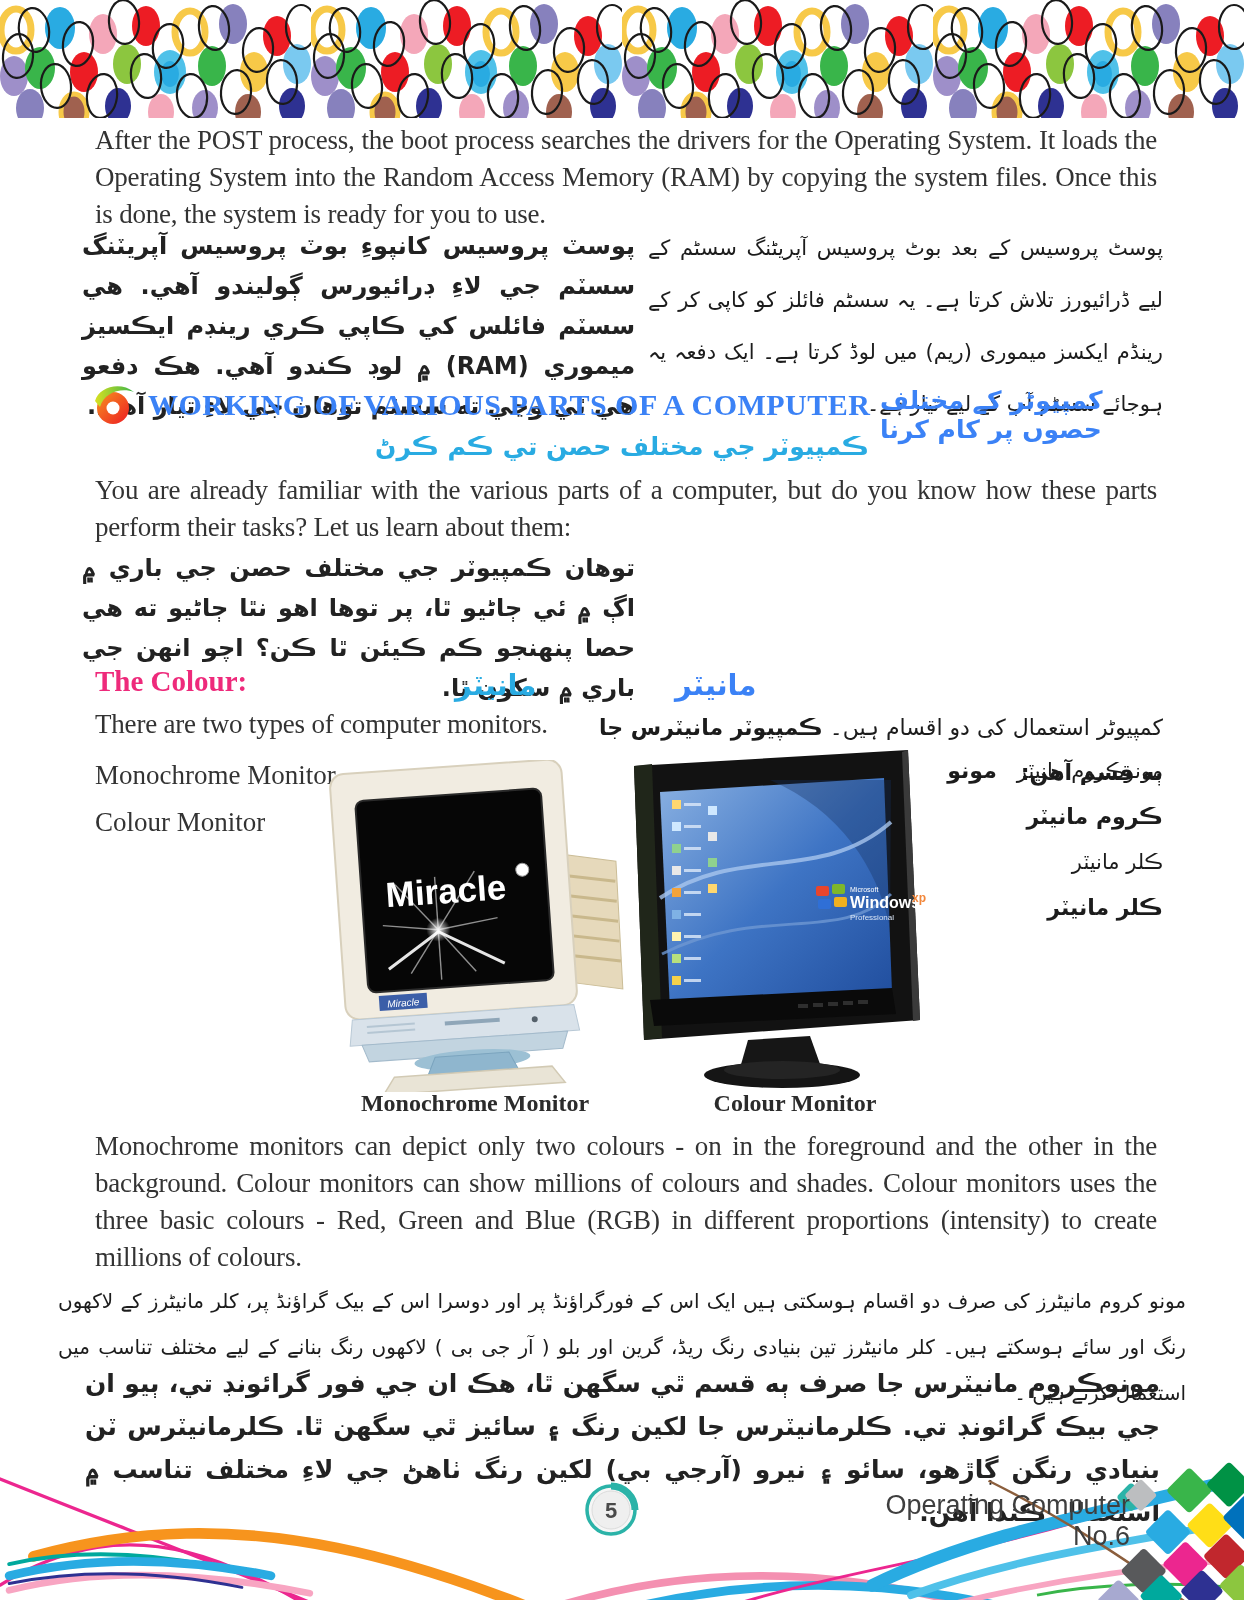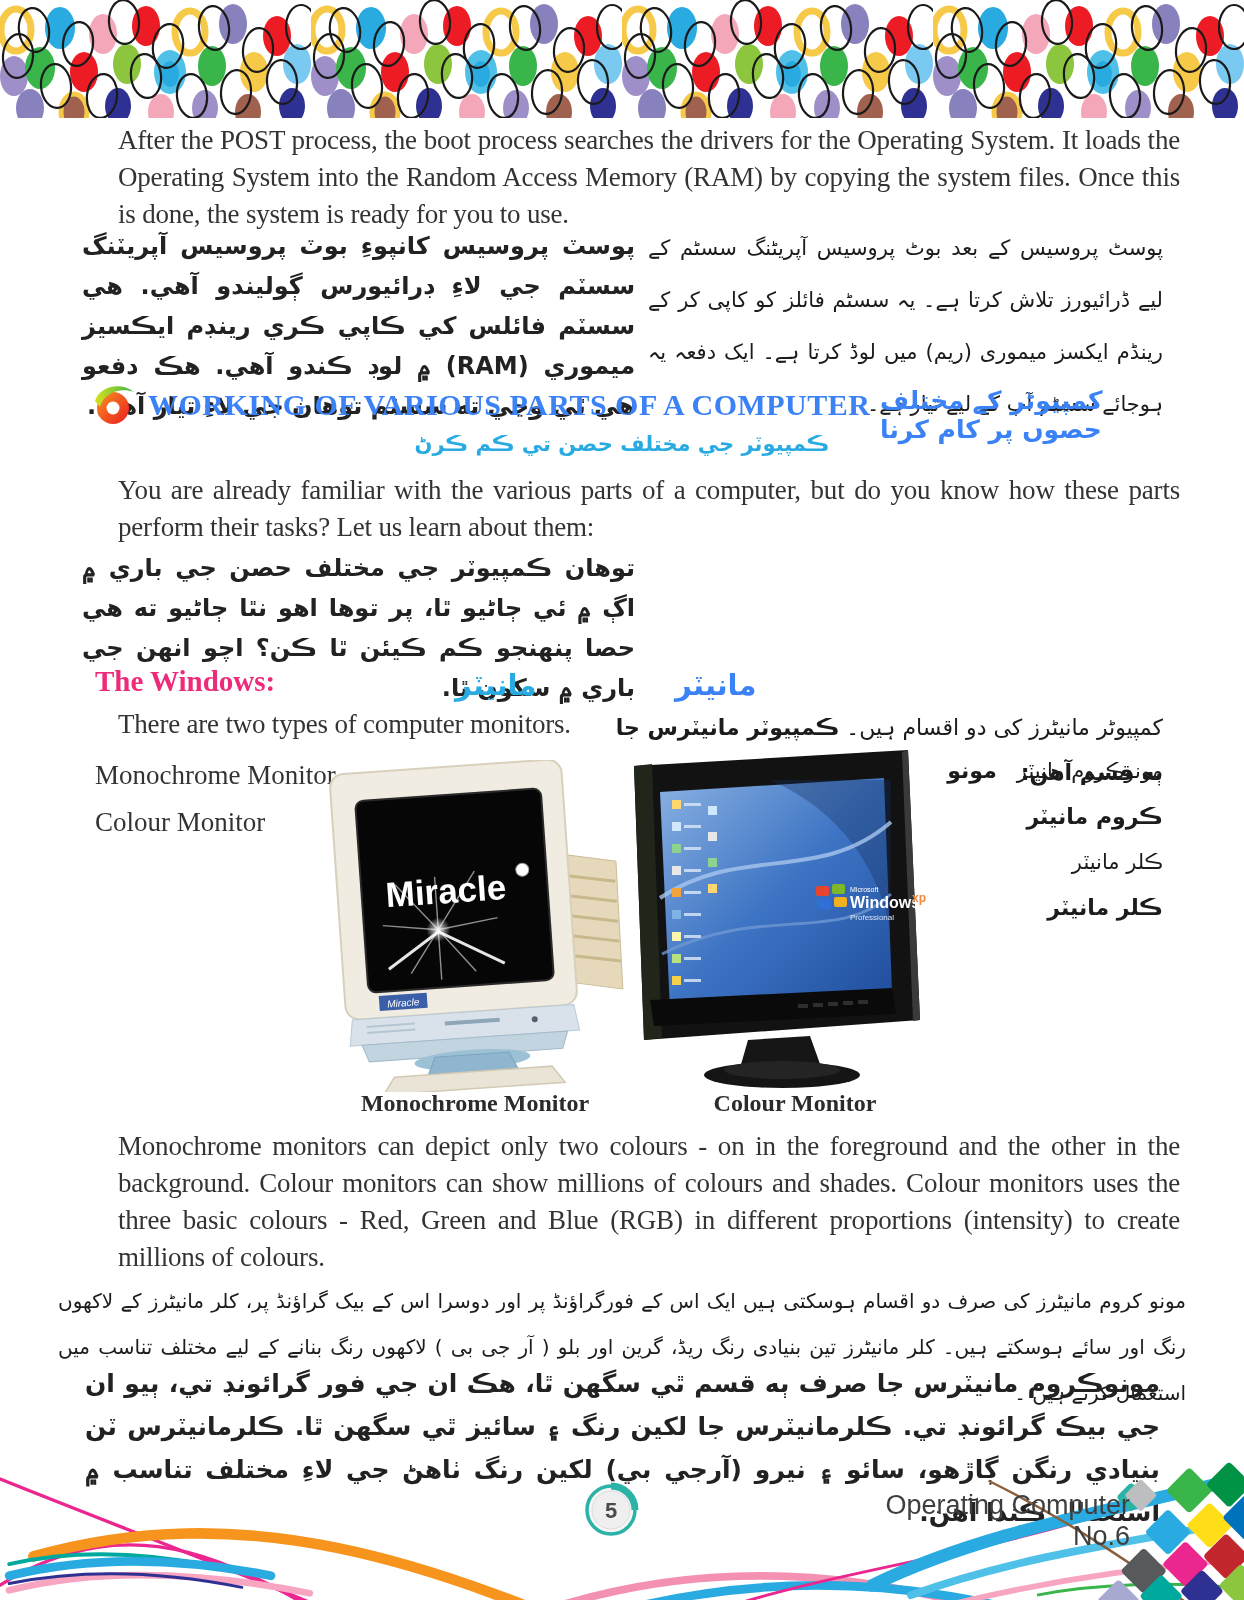--- a/index.html
+++ b/index.html
@@ -1,29 +1,29 @@
 <!DOCTYPE html>
 <html><head>
 <meta charset="utf-8">
 <style>
   html,body{margin:0;padding:0;background:#ffffff;}
   #page{position:relative;width:1244px;height:1600px;background:#ffffff;overflow:hidden;
         font-family:"Liberation Serif","DejaVu Serif",serif;color:#2e2e2e;}
   .abs{position:absolute;}
   .en{font-family:"Liberation Serif","DejaVu Serif",serif;font-size:27px;line-height:37px;
-      color:#333;text-align:justify;letter-spacing:-0.2px;margin-left:23px;}
+      color:#333;text-align:justify;letter-spacing:-0.2px;}
   .sd{font-family:"DejaVu Sans",sans-serif;direction:rtl;font-weight:700;font-size:24px;
       line-height:40px;color:#222;text-align:justify;text-align-last:right;}
   .ur{font-family:"DejaVu Sans",sans-serif;direction:rtl;font-size:21px;line-height:52px;
       color:#1c1c1c;text-align:justify;text-align-last:right;}
   .pink{color:#3b82f6;}
   .blue{color:#29ABE2;}
   .sec-title-en{font-size:30px;font-weight:700;letter-spacing:0.5px;}
   .sec-title-ur{font-family:"DejaVu Sans",sans-serif;font-size:25px;font-weight:700;direction:rtl;}
-  .sub-blue{font-family:"DejaVu Sans",sans-serif;font-weight:700;font-size:21px;color:#29ABE2;
+  .sub-blue{font-family:"DejaVu Sans",sans-serif;font-weight:700;font-size:25px;color:#29ABE2;
             text-align:center;direction:rtl;}
   .mon-head-en{font-size:29px;font-weight:700;color:#EE2A7B;font-family:"Liberation Serif",serif;}
   .mon-head-ar{font-family:"DejaVu Sans",sans-serif;font-size:29px;font-weight:700;direction:rtl;}
   .type-en{font-size:27px;line-height:47px;color:#333;}
   .type-ur{font-family:"DejaVu Sans",sans-serif;direction:rtl;font-size:21px;line-height:45px;
            color:#1c1c1c;text-align:right;}
   .type-ur .naskh{font-weight:700;font-size:22px;}
   .caption{font-size:24px;font-weight:700;color:#2b2b2b;text-align:center;}
   .footer-title{font-family:"Liberation Sans","DejaVu Sans",sans-serif;font-size:27px;
                 color:#3E3E3E;}
@@ -101,27 +101,27 @@
     <circle cx="21" cy="25" r="6.5" fill="#ffffff"></circle>
     <path d="M3,18 C7,4 28,-2 42,9 C30,4 12,9 8,24 Z" fill="url(#lg-green)"></path>
   </svg>
   <div class="abs pink sec-title-en" style="left:148px;top:388px;">WORKING OF VARIOUS PARTS OF A COMPUTER</div>
   <div class="abs pink sec-title-ur" style="left:880px;top:386px;width:280px;text-align:left;">کمپیوٹر کے مختلف حصوں پر کام کرنا</div>
   <div class="abs sub-blue" style="left:0;top:432px;width:1244px;">ڪمپيوٽر جي مختلف حصن تي ڪم ڪرڻ</div>
 
   <div class="abs en" style="left:95px;top:472px;width:1062px;">You are already familiar  with the various parts of a computer, but do you know how these parts perform their tasks? Let us learn about them:</div>
   <div class="abs sd" style="left:82px;top:548px;width:553px;">توهان ڪمپيوٽر جي مختلف حصن جي باري ۾ اڳ ۾ ئي ڄاڻيو ٿا، پر توها اهو نٿا ڄاڻيو ته هي حصا پنهنجو ڪم ڪيئن ٿا ڪن؟ اچو انهن جي باري ۾ سکون ٿا.</div>
 
-  <div class="abs mon-head-en" style="left:95px;top:665px;">The Windows:</div>
+  <div class="abs mon-head-en" style="left:95px;top:665px;">The Colour:</div>
   <div class="abs mon-head-ar blue" style="left:455px;top:668px;">مانيٽر</div>
   <div class="abs mon-head-ar pink" style="left:675px;top:668px;">مانيٽر</div>
 
   <div class="abs en" style="left:95px;top:706px;width:480px;text-align:left;">There are two types of computer monitors.</div>
   <div class="abs type-ur" style="left:590px;top:705px;width:573px;font-size:22px;">
-    <span>کمپیوٹر مانیٹرز کی دو اقسام ہیں۔</span>
+    <span>کمپیوٹر استعمال کی دو اقسام ہیں۔</span>
     <span class="naskh">ڪمپيوٽر مانيٽرس جا ٻه قسم آهن:</span>
   </div>
 
   <div class="abs type-en" style="left:95px;top:752px;">
     <div>Monochrome Monitor</div>
     <div>Colour Monitor</div>
   </div>
   <div class="abs type-ur" style="left:890px;top:748px;width:273px;">
     <div>
       <span>مونوڪروم مانيٽر</span>&nbsp;&nbsp;

